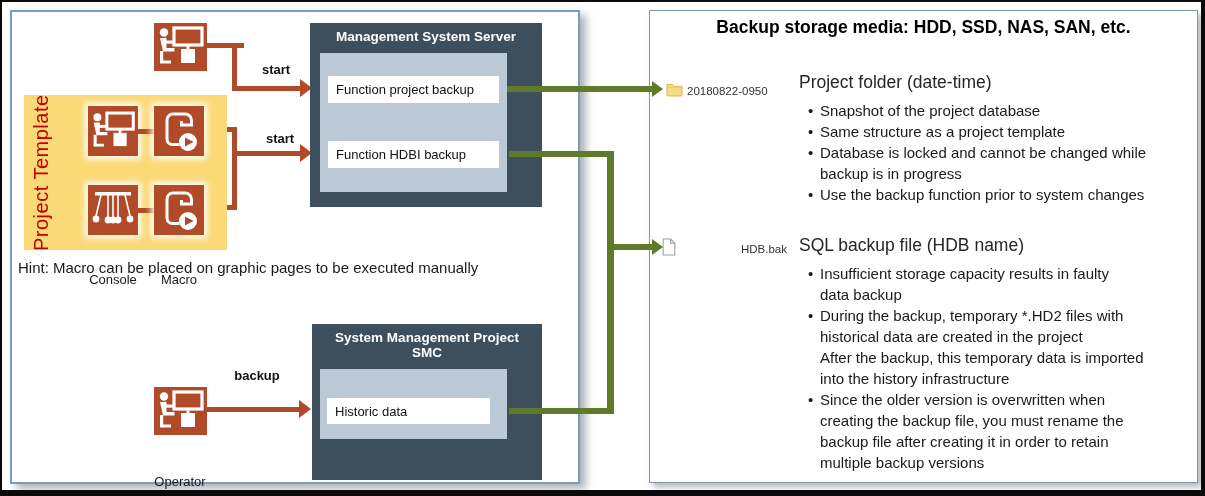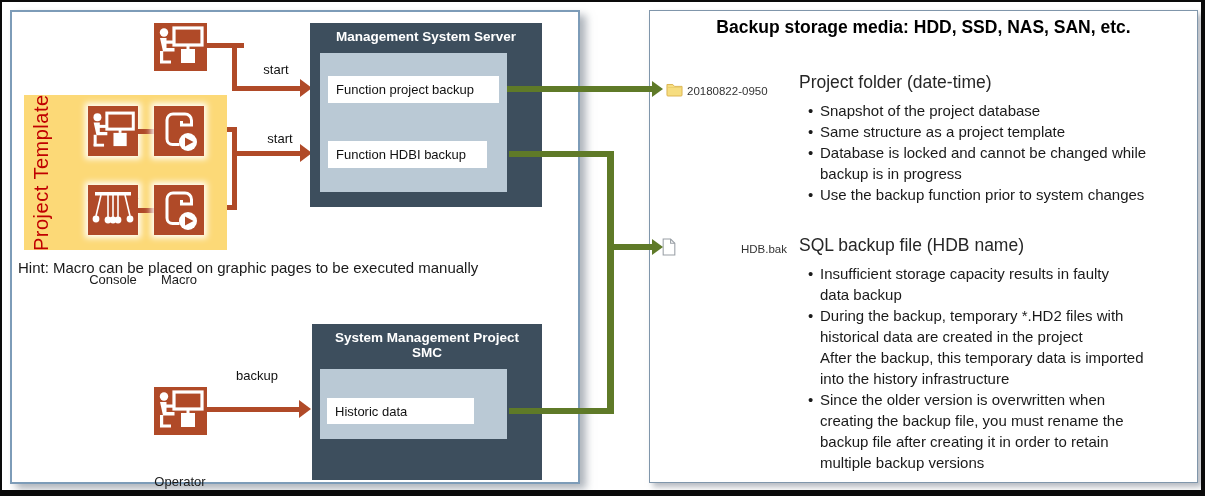--- a/index.html
+++ b/index.html
@@ -12,21 +12,21 @@
   .panel{position:absolute;background:#fff;}
   #left-panel{left:8px;top:8px;width:570px;height:474px;border:2px solid #7d9cb8;
     box-shadow:6px 5px 8px rgba(120,130,142,.6);z-index:1;}
   #right-panel{left:647px;top:8px;width:549px;height:473px;border:1px solid #8096ab;
     box-shadow:4px 4px 6px rgba(120,128,140,.55);z-index:2;}
 
   .abs{position:absolute;}
   .icon-tile{position:absolute;background:#b04a28;}
   .glow{box-shadow:0 0 6px 3px rgba(255,255,255,.95);}
   .icon-label{position:absolute;font-size:13px;color:#1a1a1a;text-align:center;margin-top:36px;}
-  .bold-tag{position:absolute;font-size:13px;font-weight:normal;color:#111;text-align:center;}
+  .bold-tag{position:absolute;font-size:13px;font-weight:bold;color:#111;text-align:center;}
 
   .redline{position:absolute;background:#b04a28;}
   .red-arrowhead{position:absolute;width:0;height:0;border-top:9px solid transparent;
     border-bottom:9px solid transparent;border-left:12px solid #b04a28;}
   .oliveline{position:absolute;background:#5f7a28;z-index:5;}
   .olive-arrowhead{position:absolute;width:0;height:0;border-top:8px solid transparent;
     border-bottom:8px solid transparent;border-left:11px solid #5f7a28;z-index:5;}
 
   .darkbox{position:absolute;background:#3d4e5d;}
   .darkbox .dtitle{color:#fff;font-weight:bold;font-size:13.5px;text-align:center;padding-top:6px;line-height:15px;}
@@ -139,31 +139,31 @@
         <path d="M31 31.5 l8.5 4.5 -8.5 4.5 z" fill="#b04a28"></path>
       </svg>
     </div>
     <div class="icon-label" style="left:66px;top:224px;width:70px;">Console</div>
     <div class="icon-label" style="left:132px;top:224px;width:70px;">Macro</div>
 
     <div class="darkbox" style="left:298px;top:11px;width:232px;height:184px;">
       <div class="dtitle">Management System Server</div>
       <div class="innerblue" style="left:10px;top:30px;width:187px;height:139px;">
         <div class="fnbox" style="left:8px;top:23px;width:171px;height:27px;">Function project backup</div>
-        <div class="fnbox" style="left:8px;top:88px;width:159px;height:27px;">Function HDBI backup</div>
+        <div class="fnbox" style="left:8px;top:88px;width:171px;height:27px;">Function HDBI backup</div>
       </div>
     </div>
 
     <div id="hint-text">Hint: Macro can be placed on graphic pages to be executed manually</div>
 
     <div class="darkbox" style="left:300px;top:312px;width:230px;height:156px;">
       <div class="dtitle">System Management Project</div>
       <div class="dtitle" style="padding-top:0;">SMC</div>
       <div class="innerblue" style="left:8px;top:45px;width:187px;height:70px;">
-        <div class="fnbox" style="left:7px;top:29px;width:147px;height:26px;">Historic data</div>
+        <div class="fnbox" style="left:7px;top:29px;width:163px;height:26px;">Historic data</div>
       </div>
     </div>
 
     <div class="icon-tile" style="left:142px;top:375px;width:53px;height:48px;">
       <svg width="53" height="48" viewBox="0 0 53 48">
         <rect x="20" y="5" width="28" height="17" fill="none" stroke="#fff" stroke-width="3.2"></rect>
         <rect x="32.5" y="22" width="3" height="4" fill="#fff"></rect>
         <rect x="27" y="26" width="14" height="14" fill="#fff"></rect>
         <circle cx="10" cy="9.5" r="4.2" fill="#fff"></circle>
         <path d="M6 15 h6.5 v10 h8 v3.5 h-11.5 z" fill="#fff"></path>

